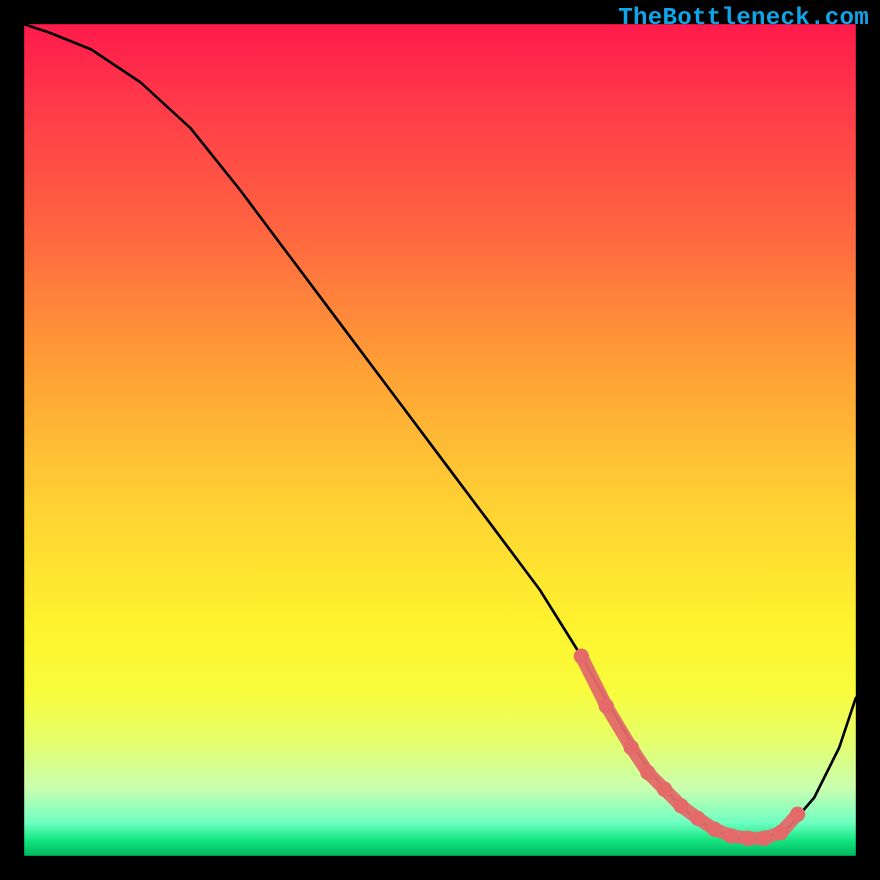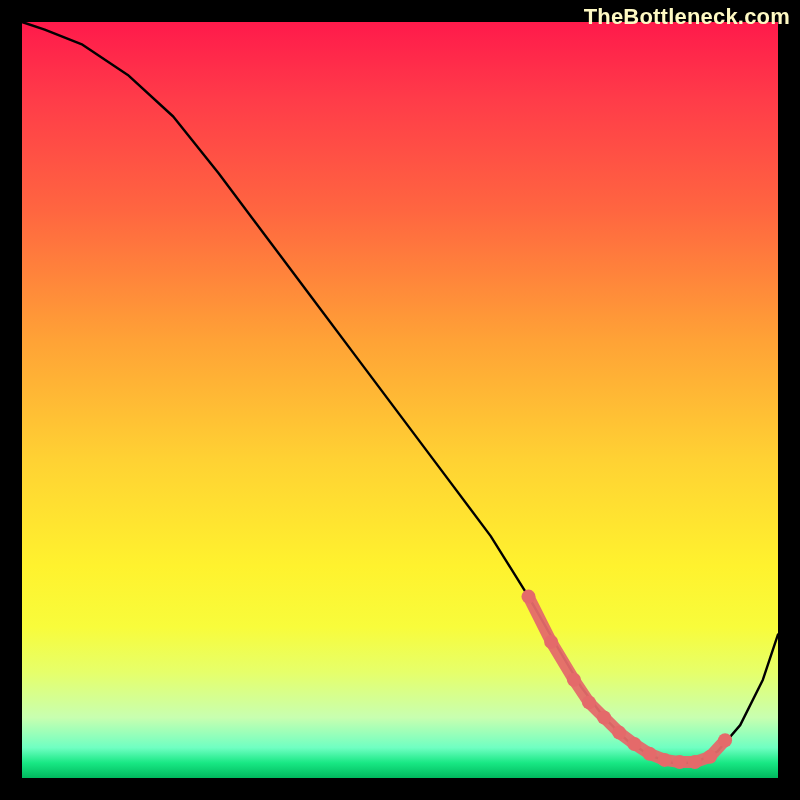--- a/index.html
+++ b/index.html
@@ -36,26 +36,27 @@
       #c8ffb0 92%,
       #6fffc2 96%,
       #18e884 98%,
       #00b85e 100%
     );
   }
   .watermark {
     position: absolute;
     top: 4px;
     right: 10px;
-    color: #fef9c3;
+    color: #0ea5e9;
     font-size: 22px;
     font-weight: 600;
     letter-spacing: 0.2px;
     pointer-events: none;
     user-select: none;
+    font-family: Liberation Mono, monospace;
   }
   svg {
     position: absolute;
     left: 0;
     top: 0;
   }
 </style>
 </head>
 <body>
 

